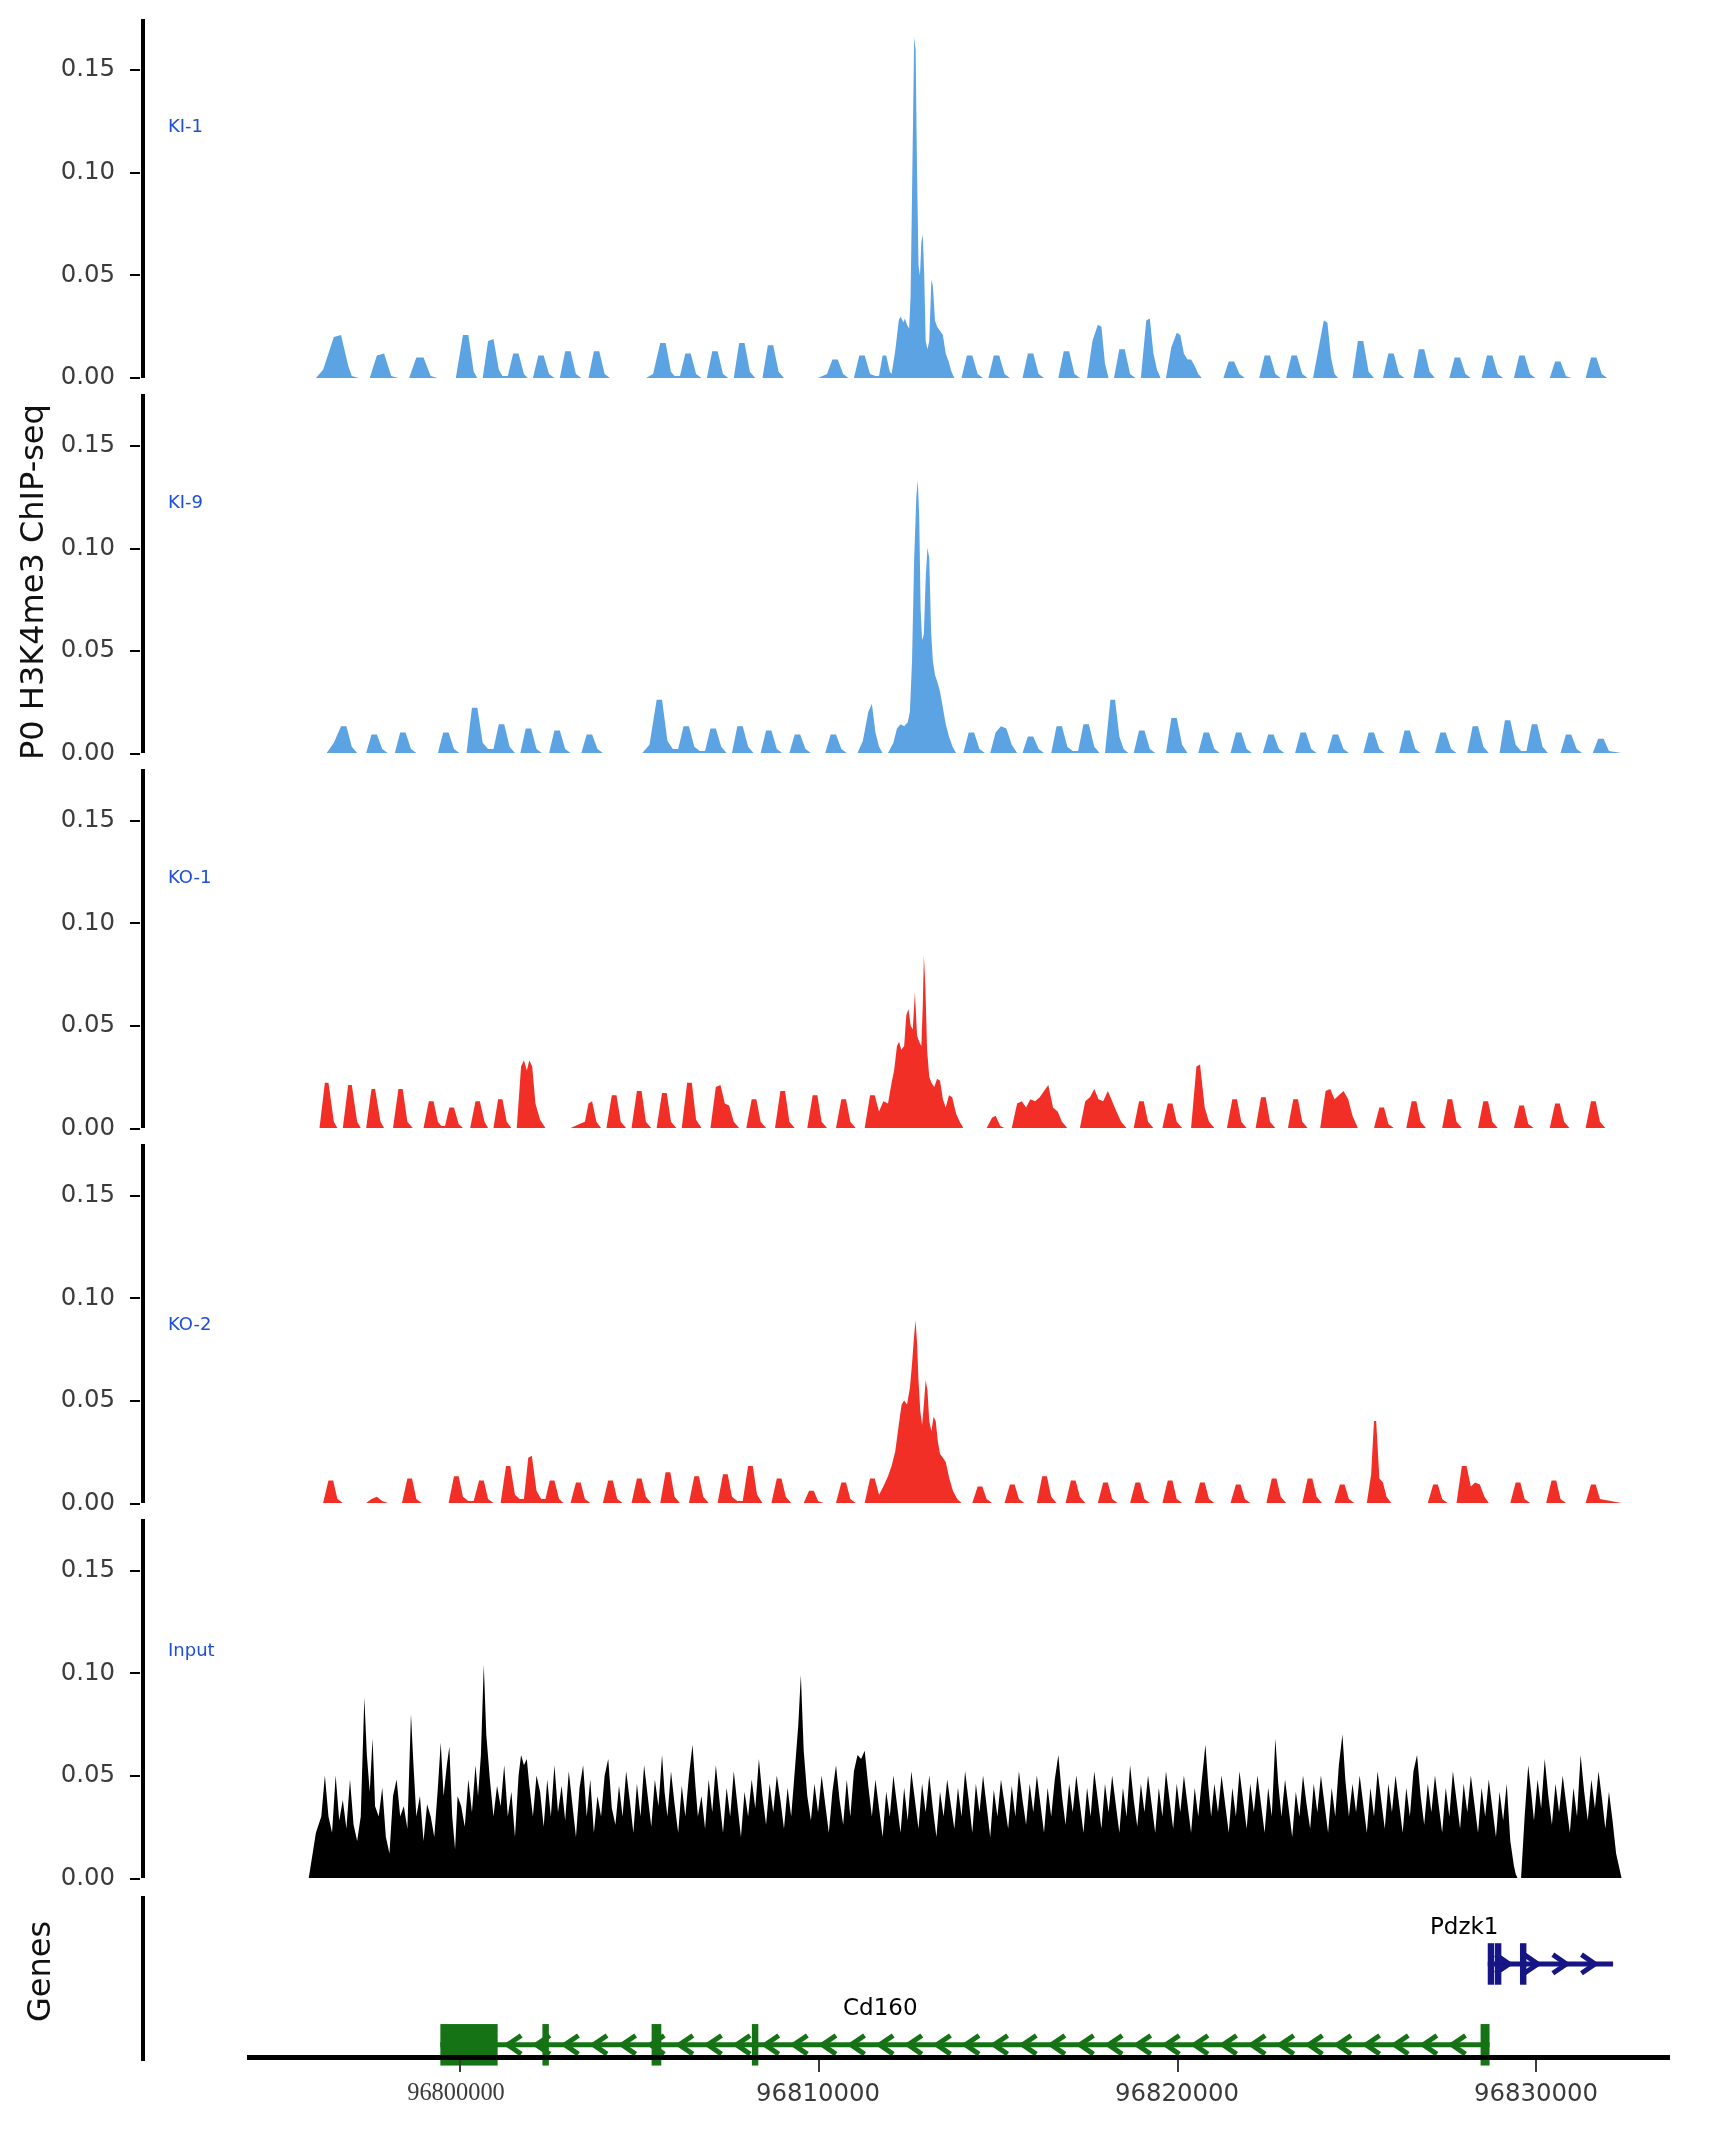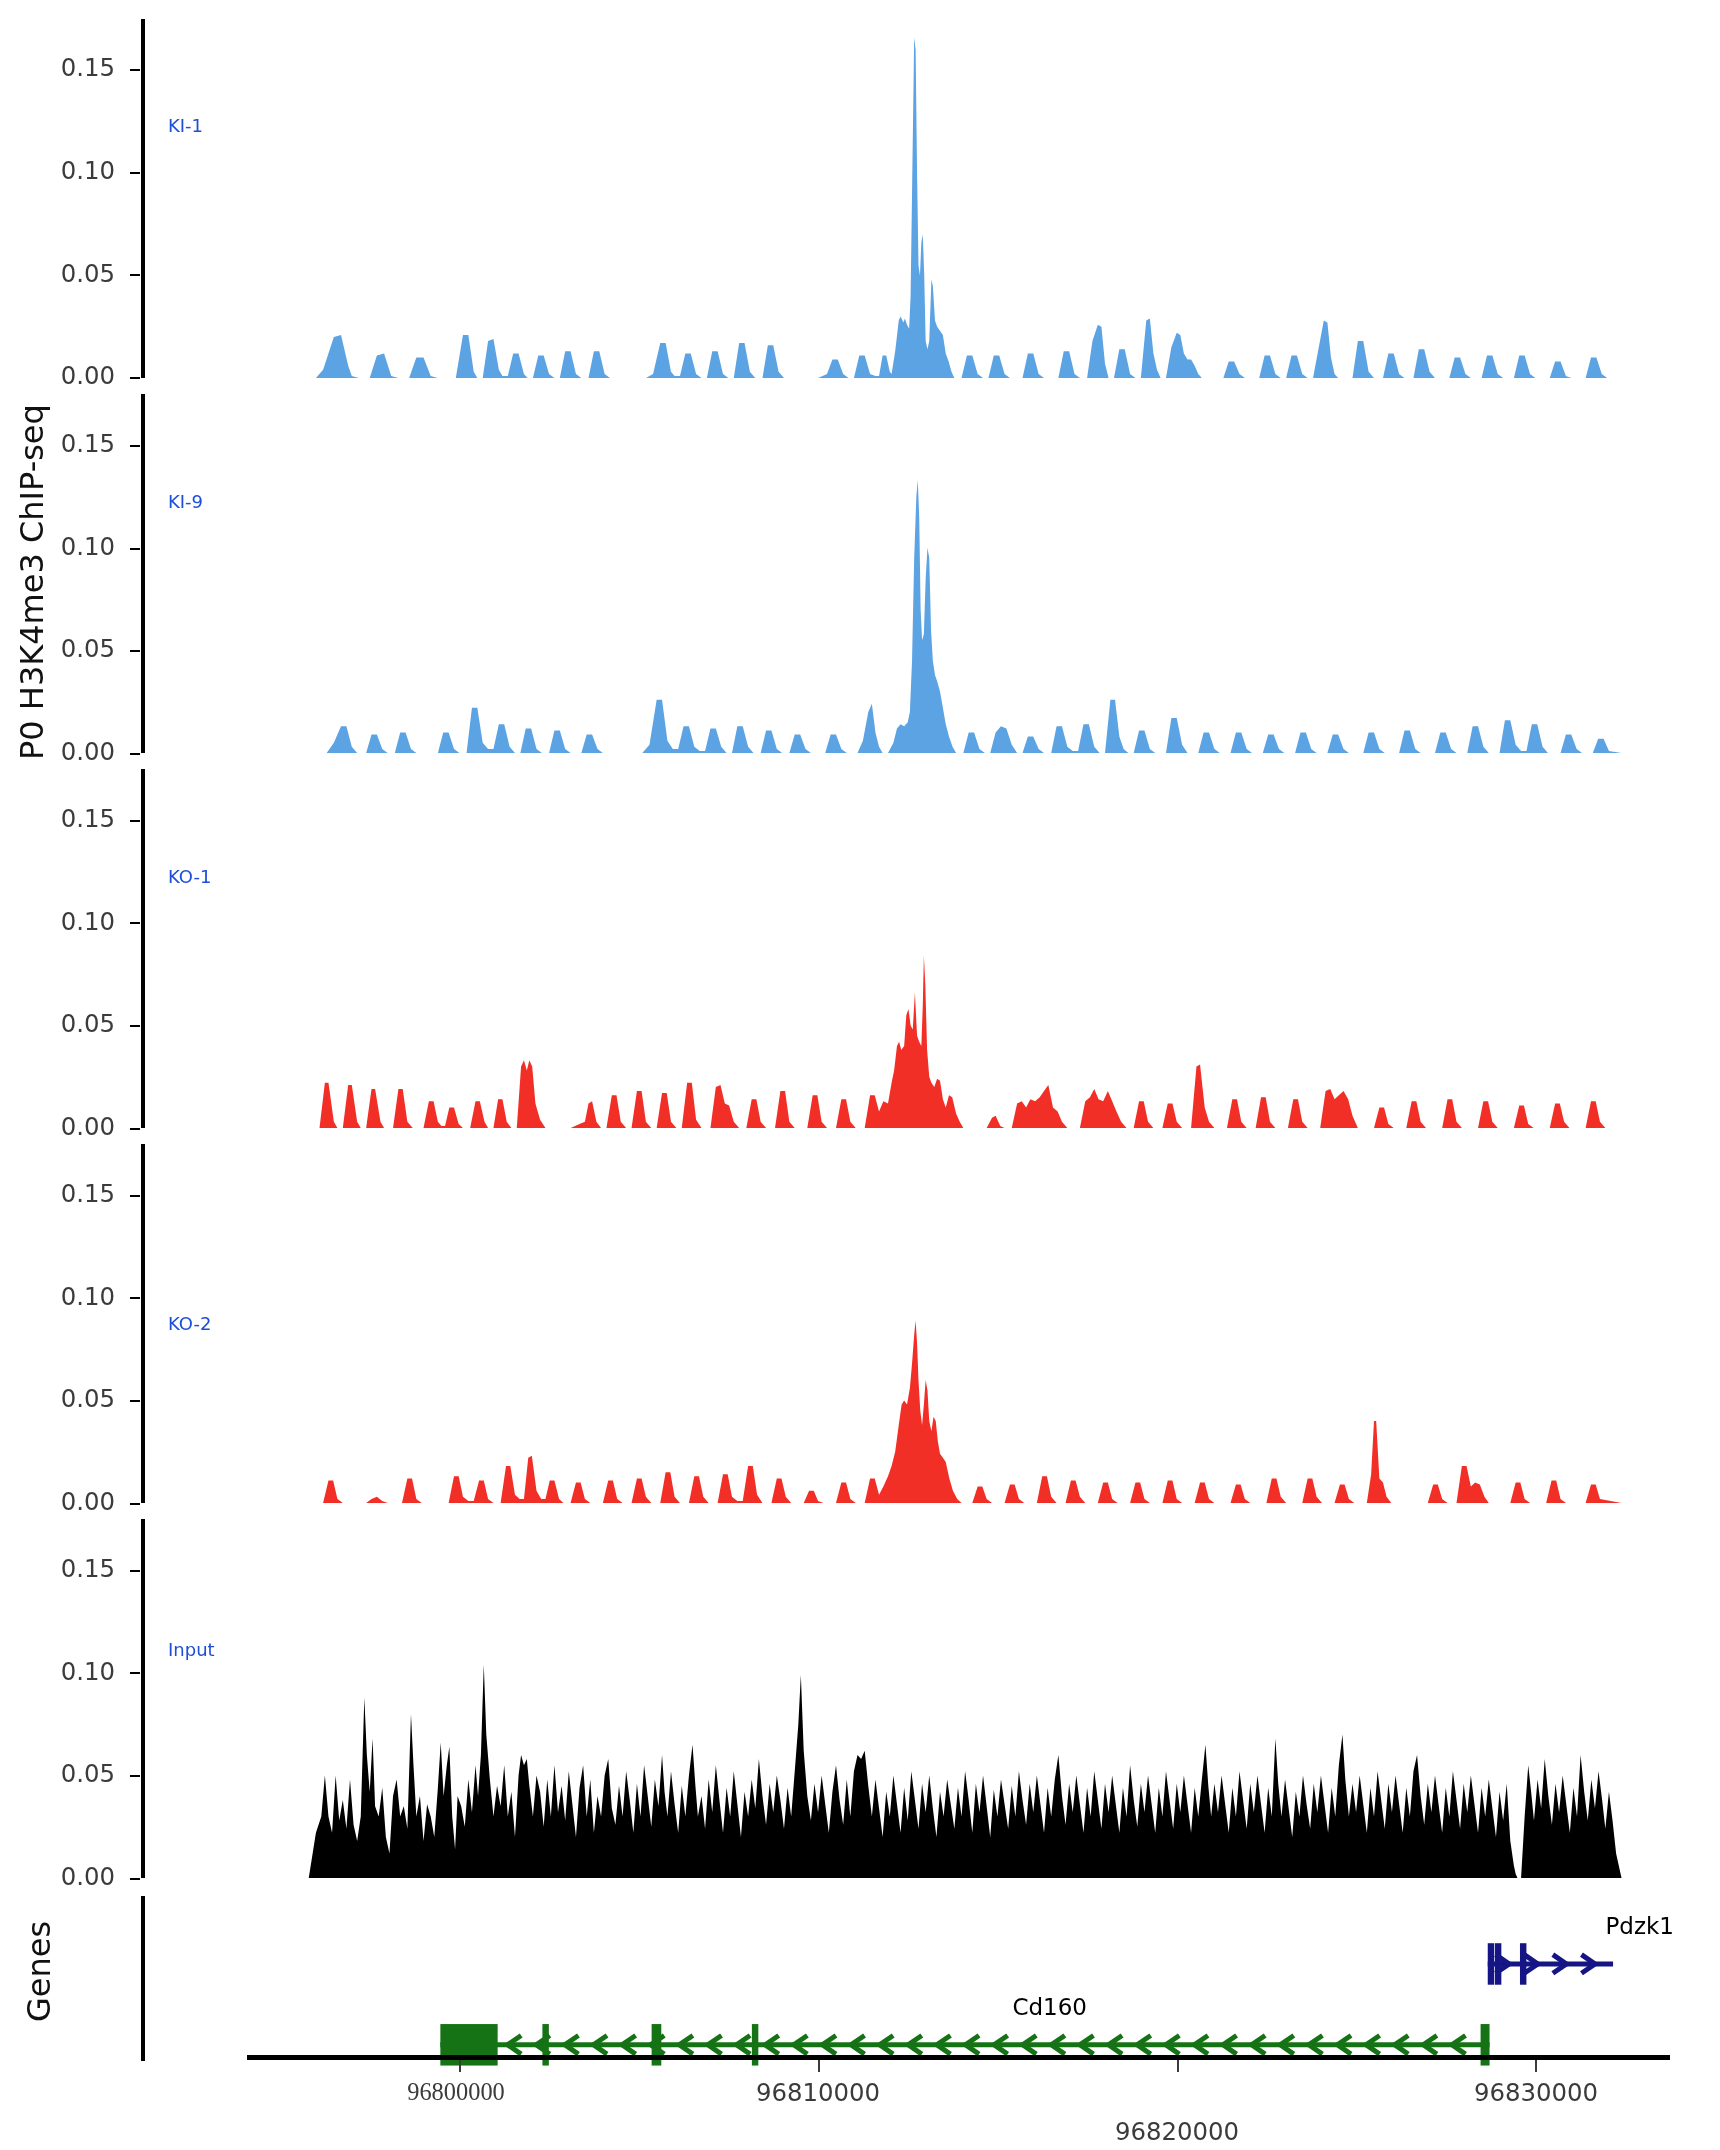--- a/index.html
+++ b/index.html
@@ -18,21 +18,21 @@
   .spine{position:absolute;background:#000;width:3.6px;}
   .tick{position:absolute;background:#000;height:2.2px;width:10px;}
   .ticklabel{position:absolute;font-size:24.4px;color:#3b3b3b;text-align:right;width:136px;}
   .tracklabel{position:absolute;font-size:18px;color:#1d4ed8;}
   .plotarea{position:absolute;overflow:hidden;}
   .plotarea svg{display:block;}
   .xaxis-line{position:absolute;background:#000;height:5px;}
   .xtick{position:absolute;background:#3b3b3b;width:2.2px;height:12.2px;}
   .xticklabel{position:absolute;font-size:24.4px;color:#3b3b3b;text-align:center;width:244px;}
   .xtitle{position:absolute;font-size:33px;color:#111;text-align:center;}
-  .genelabel{position:absolute;font-size:23px;color:#000;text-align:right;white-space:nowrap;}
+  .genelabel{position:absolute;font-size:23px;color:#000;text-align:left;white-space:nowrap;}
 </style>
 </head>
 <body>
 
 <div id="root">
 
   <div class="ylabel-global">P0 H3K4me3 ChIP-seq</div>
   <div class="genes-ylabel">Genes</div>
 
   <div id="tracks-host">
@@ -175,19 +175,19 @@
       </svg>
     </div>
 
   <div id="xaxis-host">
       <div class="xaxis-line" style="left: 247px; top: 2055px; width: 1423px;"></div>
       <div class="xtick" style="left: 459px; top: 2060px;"></div>
       <div class="xticklabel" style="left: 334px; top: 2078px; font-family: Liberation Serif, serif;">96800000</div>
       <div class="xtick" style="left: 818px; top: 2060px;"></div>
       <div class="xticklabel" style="left: 696px; top: 2078px;">96810000</div>
       <div class="xtick" style="left: 1177px; top: 2060px;"></div>
-      <div class="xticklabel" style="left: 1055px; top: 2078px; margin-top: 39px;">96820000</div>
+      <div class="xticklabel" style="left: 1055px; top: 2078px;">96820000</div>
       <div class="xtick" style="left: 1535px; top: 2060px;"></div>
       <div class="xticklabel" style="left: 1414px; top: 2078px;">96830000</div>
     </div>
 
 </div>
 
 
 </body></html>

